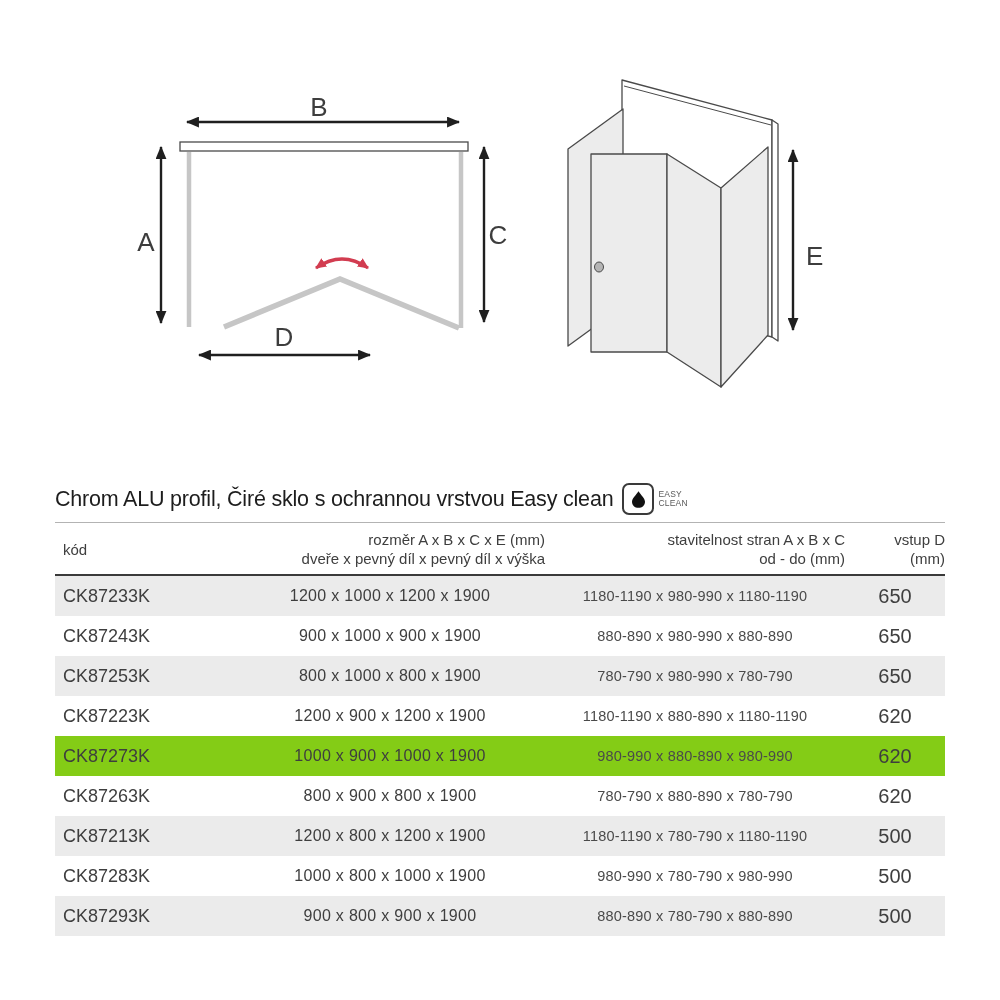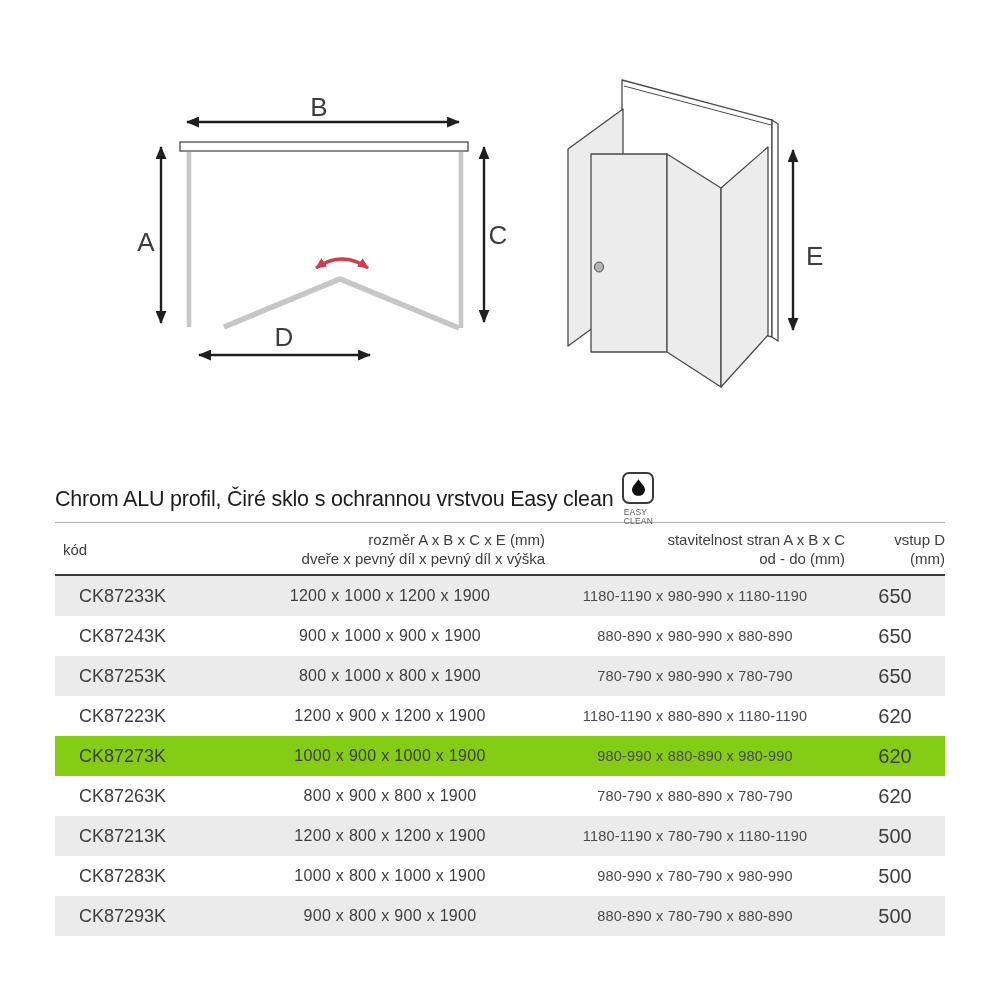--- a/index.html
+++ b/index.html
@@ -18,33 +18,33 @@
   .glass-fold{stroke:var(--glass);stroke-width:5.5;fill:none;stroke-linejoin:miter;}
   .swing{stroke:var(--swing-red);stroke-width:3.2;fill:none;}
   .panel{fill:var(--panel);stroke:var(--outline);stroke-width:1.3;stroke-linejoin:round;}
   .panel-white{fill:#ffffff;stroke:var(--outline);stroke-width:1.3;stroke-linejoin:round;}
   .edge-line{stroke:var(--outline);stroke-width:1;fill:none;}
   .handle{fill:var(--handle);stroke:var(--outline);stroke-width:1;}
   
   .sheet{position:absolute;left:55px;top:482px;width:890px;}
   .title-row{display:flex;align-items:center;gap:9px;height:34px;margin-bottom:6px;}
   .title{margin:0;font-size:21.5px;font-weight:400;color:var(--title-text);letter-spacing:-0.2px;white-space:nowrap;}
-  .badge{display:flex;align-items:center;gap:4px;flex-direction:column;}
+  .badge{display:flex;align-items:center;gap:4px;}
   .badge-box{width:28px;height:28px;border:2px solid var(--badge-border);border-radius:7px;
     display:flex;align-items:center;justify-content:center;background:#fff;}
   .badge-text{font-size:8.5px;line-height:1.1;color:var(--badge-text);letter-spacing:0.2px;}
   .badge-text span{display:block;}
   table.spec{width:100%;border-collapse:collapse;table-layout:fixed;}
   thead tr{border-top:1px solid var(--rule-light);border-bottom:2px solid var(--rule-dark);}
   th{font-weight:400;font-size:15px;color:var(--text);padding:7px 0 6px;vertical-align:middle;line-height:1.28;}
   th .hl{display:block;}
   th.h-kod{text-align:left;padding-left:8px;margin-left:30px;}
   th.h-mid{text-align:right;}
   tbody td{height:40px;padding:0;color:var(--text);white-space:nowrap;overflow:hidden;}
-  td.kod{text-align:left;padding-left:24px;font-size:18px;}
+  td.kod{text-align:left;padding-left:8px;font-size:18px;}
   td.rozmer{text-align:center;font-size:16px;letter-spacing:0.3px;}
   td.stavitelnost{text-align:center;font-size:14.5px;color:var(--text-soft);letter-spacing:0.2px;}
   td.vstup{text-align:center;font-size:20px;}
 </style>
 </head>
 <body style="--ink: #1f1f1f; --outline: #4a4a4a; --glass: #c6c6c6; --panel: #ececec; --swing-red: #d23c50; --label: #3d3d3d; --title-text: #1d1d1d; --text: #3e3e3e; --text-soft: #4a4a4a; --zebra: #ebebeb; --rule-light: #b3b3b3; --rule-dark: #3a3a3a; --badge-border: #3a3a3a; --badge-text: #5a5a5a; --handle: #b5b5b5;">
 
 <div class="page">
 
   <svg class="diagrams" width="1000" height="470" viewBox="0 0 1000 470">

